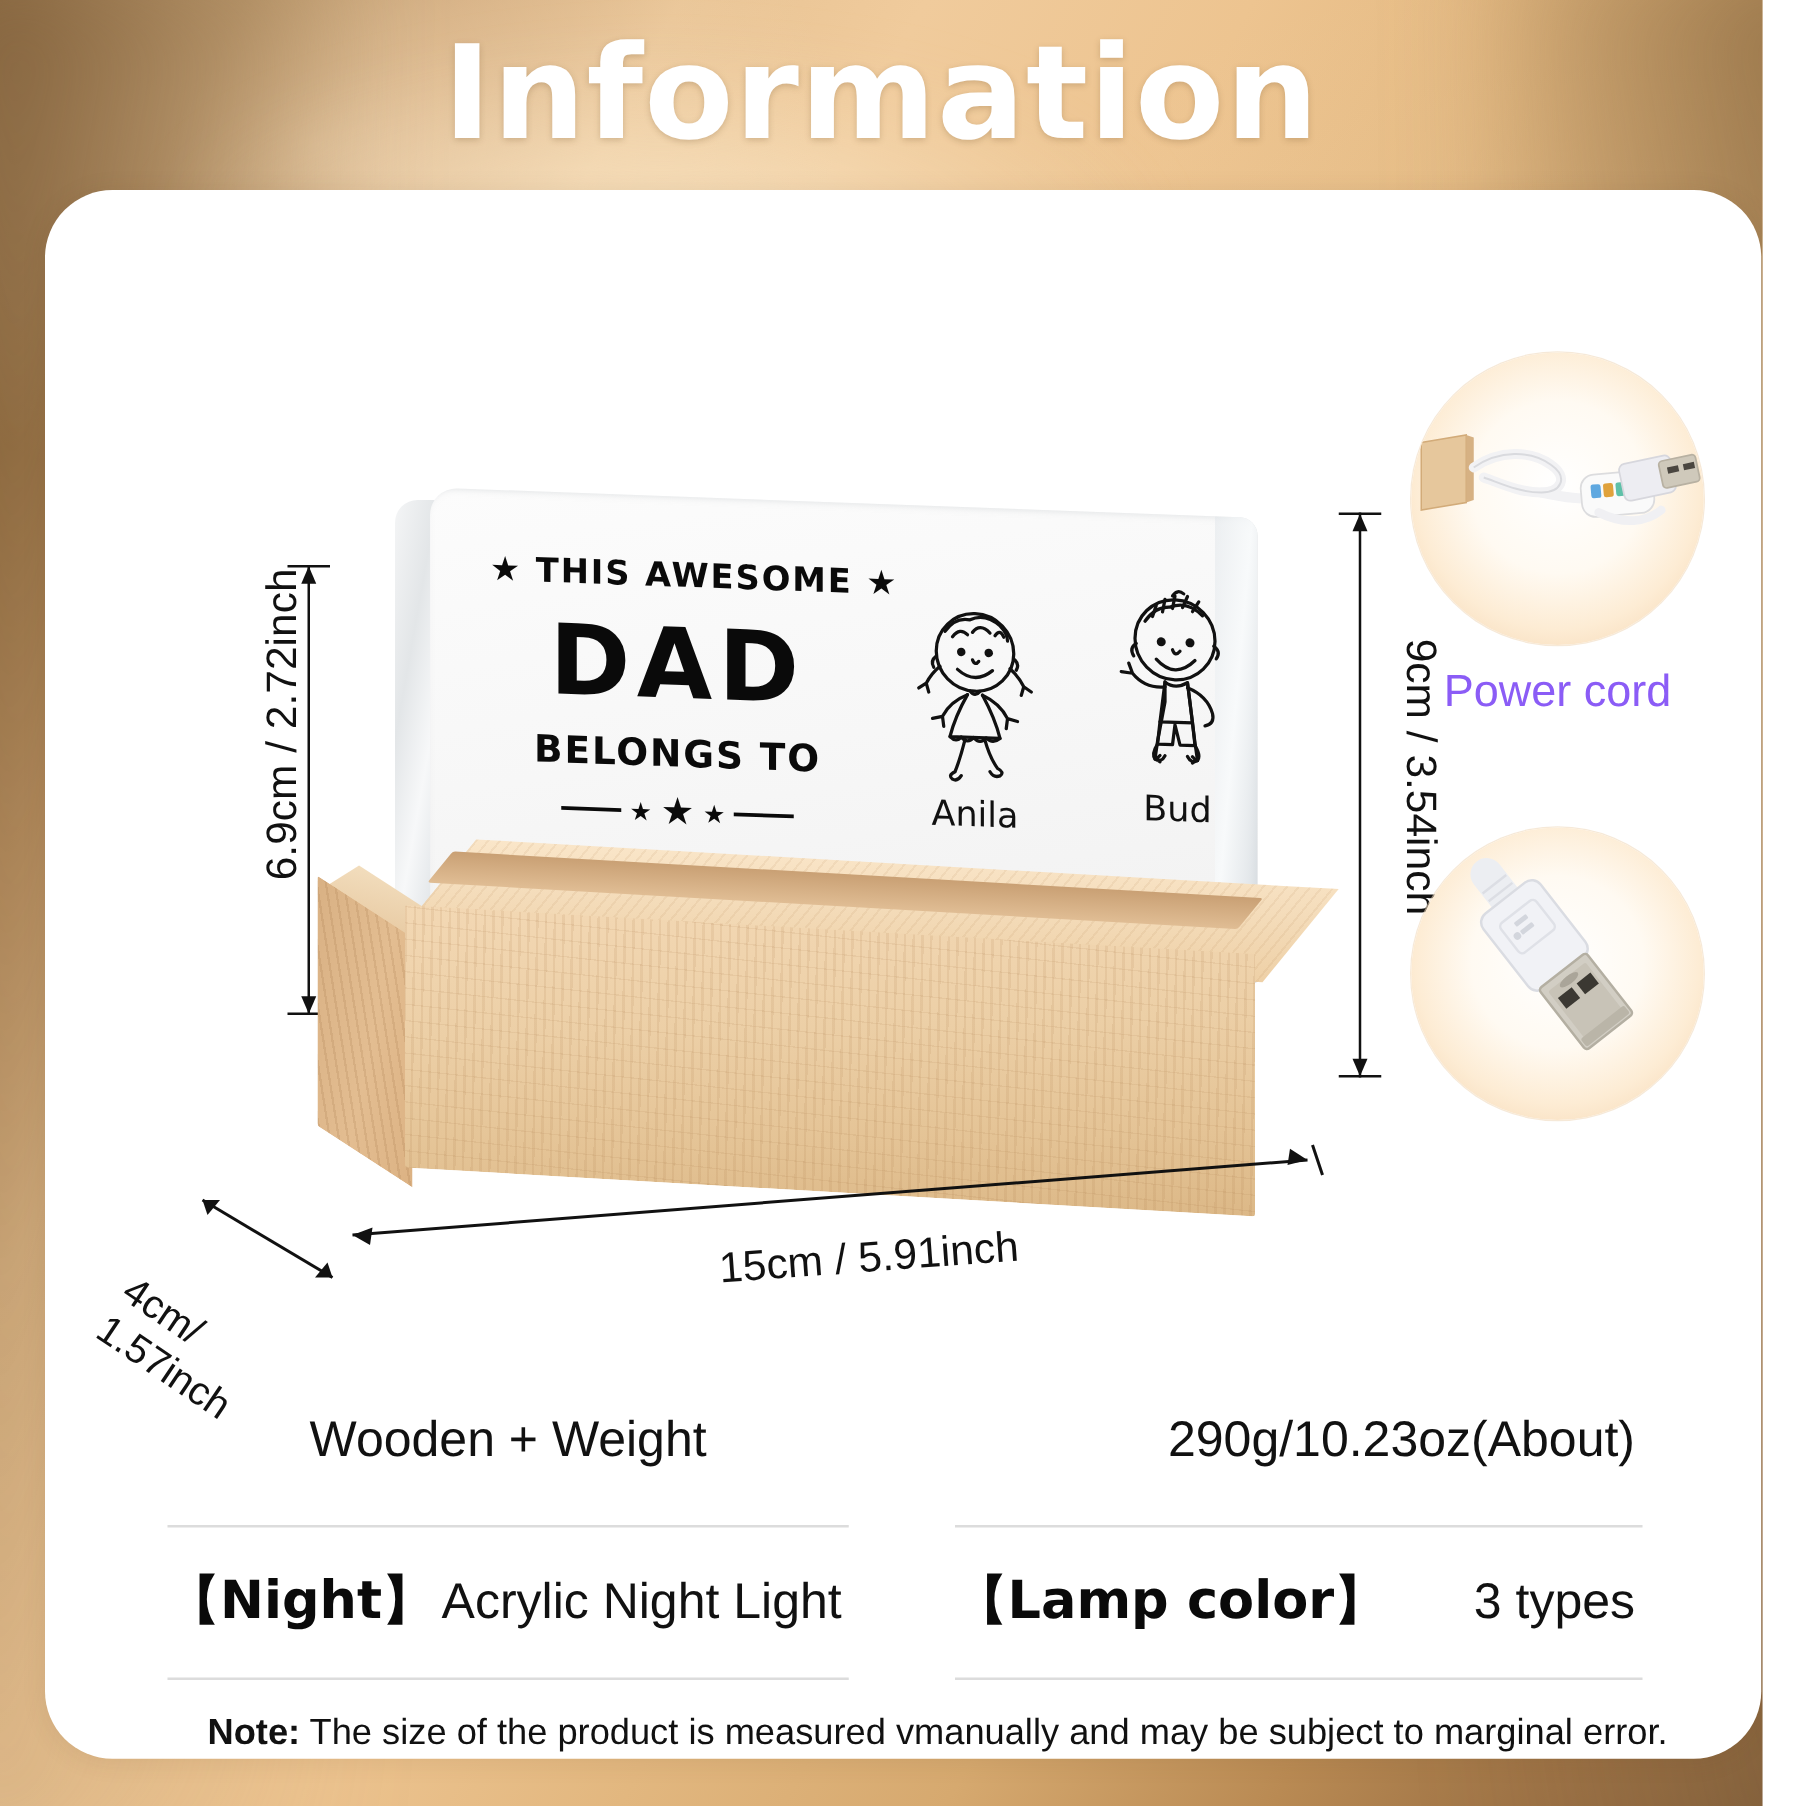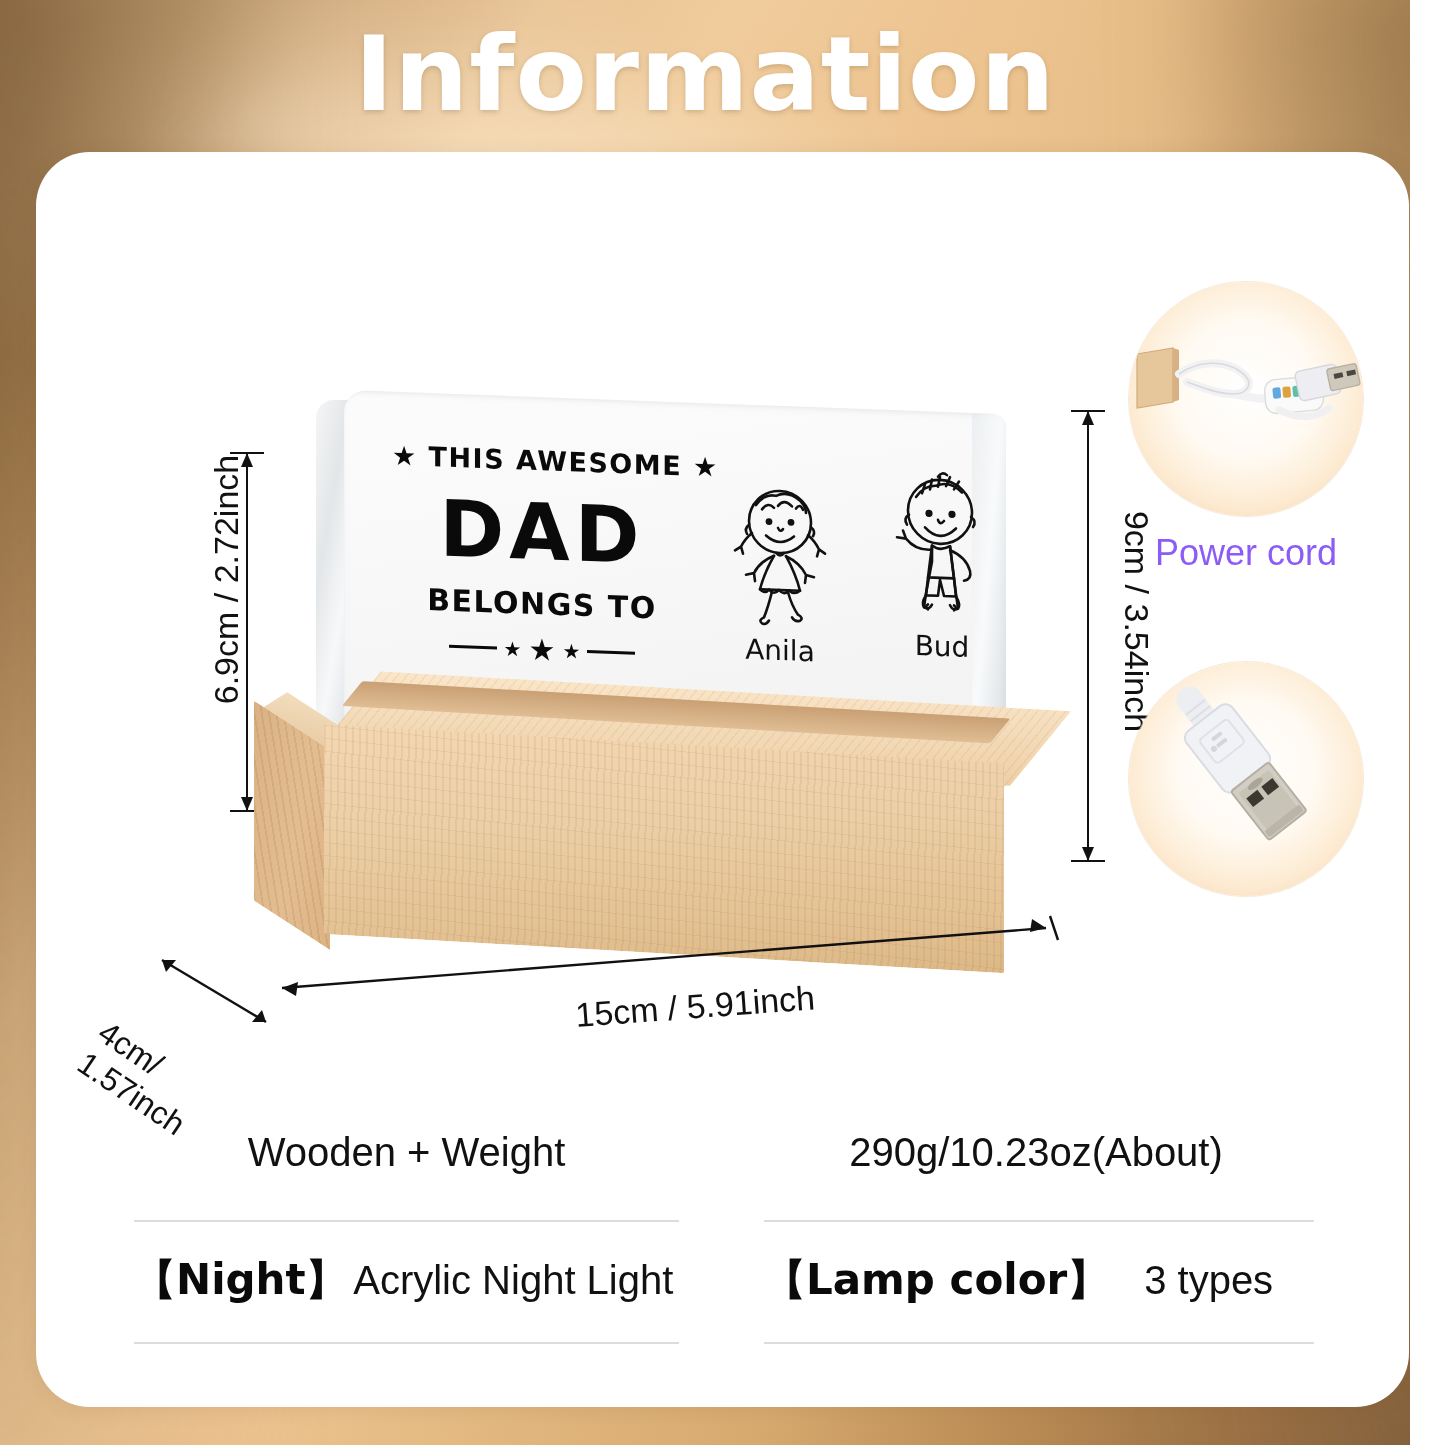--- a/index.html
+++ b/index.html
@@ -405,21 +405,21 @@
     padding-top: 30px;
   }
   .spec-val {
     flex: 1;
     text-align: center;
     font-size: 40px;
     color: #111;
     white-space: nowrap;
     padding-top: 30px;
   }
-  .spec-val.right-align { text-align: center; padding-right: 6px; }
+  .spec-val.right-align { text-align: right; padding-right: 6px; }
 
   .note {
     position: absolute;
     left: 130px; top: 1218px;
     width: 1210px;
     font-size: 29px;
     color: #111;
     white-space: nowrap;
   }
   .note b { font-weight: bold; }
@@ -647,15 +647,19 @@
           <span class="spec-key">【Night】</span>
           <span class="spec-val">Acrylic Night Light</span>
         </div>
         <div class="spec-cell right">
           <span class="spec-key">【Lamp color】</span>
           <span class="spec-val right-align">3 types</span>
         </div>
       </div>
     </div>
 
+    <div class="note">
+      <b>Note:</b>
+      <span>The size of the product is measured vmanually and may be subject to marginal error.</span>
+    </div>
 
   </div>
 </div>
 
 </body></html>

